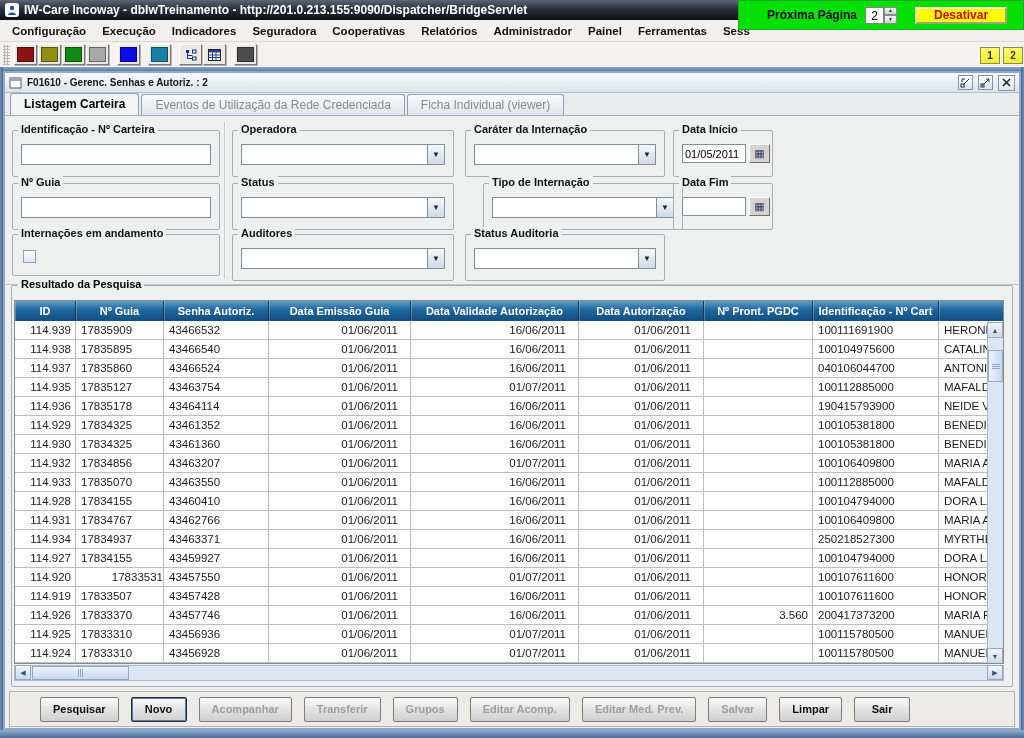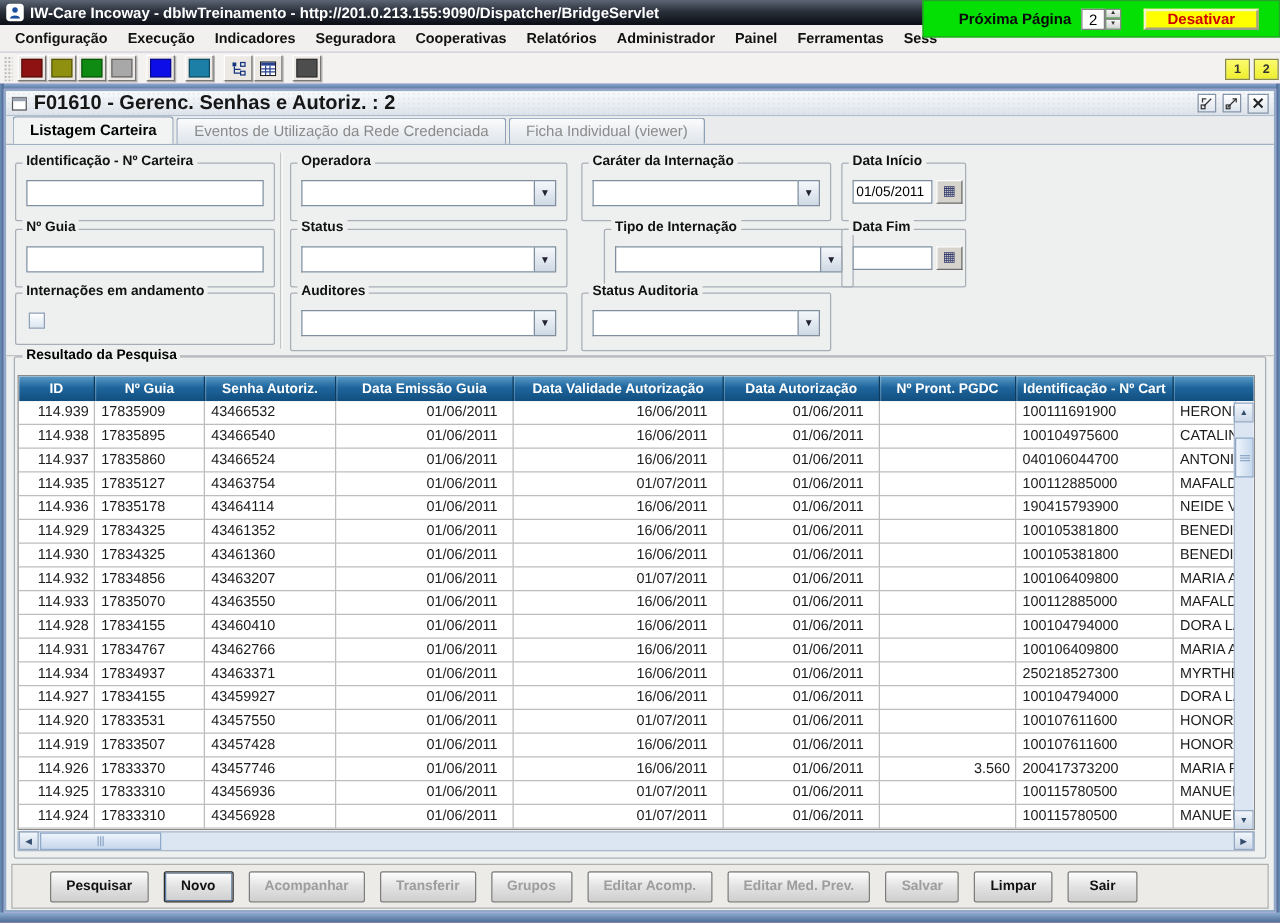--- a/index.html
+++ b/index.html
@@ -1,18 +1,18 @@
 <!DOCTYPE html>
 <html><head>
 <meta charset="utf-8">
 <style>
   * { margin:0; padding:0; box-sizing:border-box; }
   html,body { width:1024px; height:738px; overflow:hidden; background:#888; }
   .app { position:relative; width:1024px; height:738px; font-family:"Liberation Sans",sans-serif;
-         background:#6d28d9; overflow:hidden; }
+         background:#fdba74; overflow:hidden; }
 
   
   .titlebar { position:absolute; left:0; top:0; width:1024px; height:20px;
     background:linear-gradient(#5c6675 0%, #2b313c 45%, #0a0d13 100%);
     color:#fff; font-size:12px; font-weight:bold; display:flex; align-items:center; gap:5px; padding:0 5px; }
   .appicon { width:14px; height:14px; background:#fff; border-radius:3px; display:flex; align-items:center; justify-content:center; }
 
   
   .menubar { position:absolute; left:0; top:20px; width:1024px; height:22px; background:#f1f0ee;
     border-bottom:1px solid #dcd9d4; display:flex; align-items:center; padding-left:4px;
@@ -32,21 +32,21 @@
   
   .b-left  { position:absolute; left:0; top:67px; width:3px; height:664px; background:linear-gradient(90deg,#6d8fb8,#49688f); }
   .b-right { position:absolute; right:0; top:67px; width:3px; height:664px; background:linear-gradient(90deg,#49688f,#6d8fb8); }
   .b-top   { position:absolute; left:0; top:67px; width:1024px; height:4px; background:linear-gradient(#89a8cc,#5a7ba3); }
   .b-bottom{ position:absolute; left:0; top:730px; width:1024px; height:8px; background:linear-gradient(#8fadcf,#4c6c96); }
 
   
   .iframe { position:absolute; left:3px; top:71px; width:1018px; height:659px;
     border:2px solid #92aac8; background:#eef0f0; }
   .if-title { height:20px; display:flex; align-items:center; gap:5px; padding:0 4px;
-    font-size:16px; font-weight:bold; color:#161616;
+    font-size:10px; font-weight:bold; color:#161616;
     background-image:radial-gradient(circle,#ccd3dc 22%, transparent 24%), linear-gradient(#f7fafc,#dde3ea);
     background-size:4px 4px, 100% 100%; border-bottom:1px solid #aebccd; }
   .if-btns { margin-left:auto; display:flex; align-items:center; gap:5px; }
   .ifbtn { width:15px; height:15px; border:1px solid #8594a8; background:linear-gradient(#ffffff,#dde4ec);
     display:flex; align-items:center; justify-content:center; padding:0; cursor:pointer; }
   .ifbtn.close { width:17px; height:16px; }
 
   
   .tabs { height:23px; background:#e9ebed; display:flex; align-items:flex-end; padding-left:5px; border-bottom:1px solid #9fb0c2; }
   .tab { border:1px solid #8da0b5; border-bottom:none; border-radius:3px 3px 0 0; margin-right:2px;
@@ -465,21 +465,21 @@
               <div class="td left" style="width: 105px;">43459927</div>
               <div class="td right" style="width: 142px;">01/06/2011</div>
               <div class="td right" style="width: 168px;">16/06/2011</div>
               <div class="td right" style="width: 125px;">01/06/2011</div>
               <div class="td rtight" style="width: 109px;"></div>
               <div class="td left" style="width: 126px;">100104794000</div>
               <div class="td left" style="width: 50px;">DORA LA</div>
             </div>
             <div class="tr">
               <div class="td rtight" style="width: 61px;">114.920</div>
-              <div class="td left" style="width: 88px;">17833531</div>
+              <div class="td left" style="width: 88px; text-align: right;">17833531</div>
               <div class="td left" style="width: 105px;">43457550</div>
               <div class="td right" style="width: 142px;">01/06/2011</div>
               <div class="td right" style="width: 168px;">01/07/2011</div>
               <div class="td right" style="width: 125px;">01/06/2011</div>
               <div class="td rtight" style="width: 109px;"></div>
               <div class="td left" style="width: 126px;">100107611600</div>
               <div class="td left" style="width: 50px;">HONORA</div>
             </div>
             <div class="tr">
               <div class="td rtight" style="width: 61px;">114.919</div>

